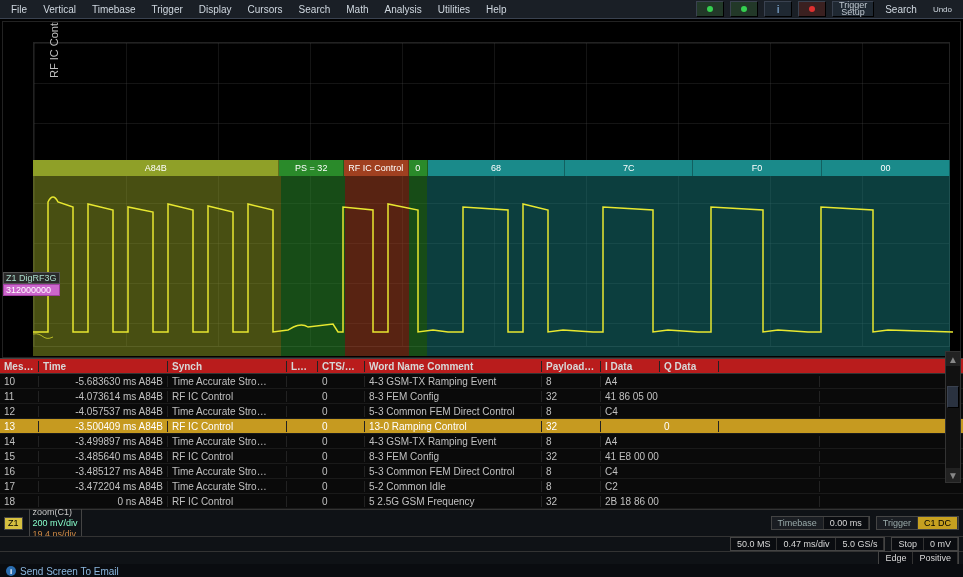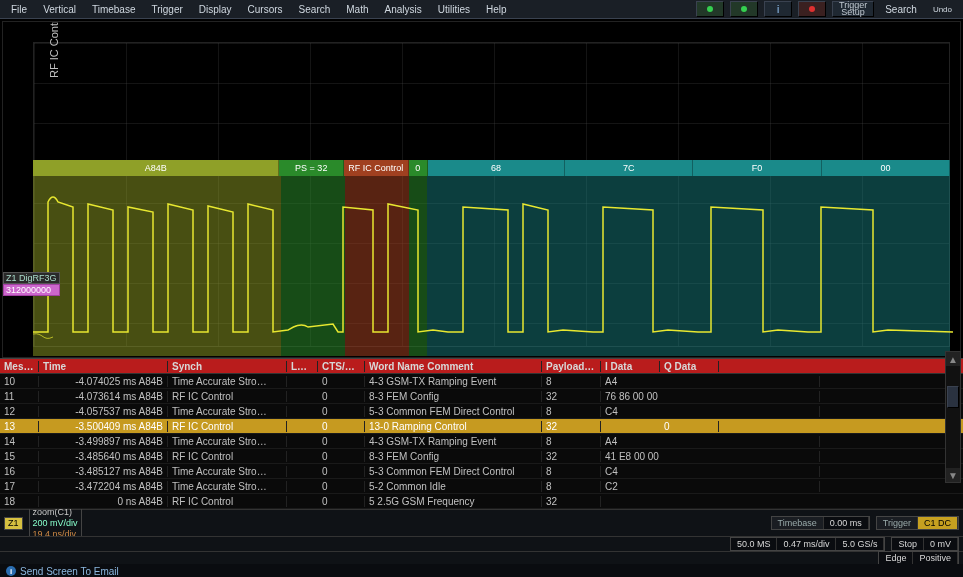--- a/index.html
+++ b/index.html
@@ -151,40 +151,40 @@
      <div class="cell c-cts">CTS/RTI</div>
      <div class="cell c-word">Word Name        Comment</div>
      <div class="cell c-comment">Payload…</div>
      <div class="cell c-idata">I Data</div>
      <div class="cell c-qdata">Q Data</div>
      <div class="cell c-scroll"></div>
    </div>
    <div id="tbody">
         <div class="trow">
           <div class="cell c-mess">10</div>
-          <div class="cell c-time" style="text-align:right">-4.074025 ms A84B</div>
+          <div class="cell c-time" style="text-align:right">-5.683630 ms A84B</div>
           <div class="cell c-synch">Time Accurate Stro…</div>
           <div class="cell c-lcts"></div>
           <div class="cell c-cts">0</div>
           <div class="cell c-word">4-3 GSM-TX Ramping Event</div>
           <div class="cell c-comment">8</div>
           <div class="cell c-payload">A4</div>
           <div class="cell c-idata"></div>
           <div class="cell c-qdata"></div>
           <div class="cell c-scroll"></div>
         </div>
         <div class="trow">
           <div class="cell c-mess">11</div>
           <div class="cell c-time" style="text-align:right">-4.073614 ms A84B</div>
           <div class="cell c-synch">RF IC Control</div>
           <div class="cell c-lcts"></div>
           <div class="cell c-cts">0</div>
           <div class="cell c-word">8-3 FEM Config</div>
           <div class="cell c-comment">32</div>
-          <div class="cell c-payload">76 86 00 00</div>
+          <div class="cell c-payload">41 86 05 00</div>
           <div class="cell c-idata"></div>
           <div class="cell c-qdata"></div>
           <div class="cell c-scroll"></div>
         </div>
         <div class="trow">
           <div class="cell c-mess">12</div>
           <div class="cell c-time" style="text-align:right">-4.057537 ms A84B</div>
           <div class="cell c-synch">Time Accurate Stro…</div>
           <div class="cell c-lcts"></div>
           <div class="cell c-cts">0</div>
@@ -260,20 +260,21 @@
           <div class="cell c-scroll"></div>
         </div>
         <div class="trow">
           <div class="cell c-mess">18</div>
           <div class="cell c-time" style="text-align:right">0 ns A84B</div>
           <div class="cell c-synch">RF IC Control</div>
           <div class="cell c-lcts"></div>
           <div class="cell c-cts">0</div>
           <div class="cell c-word">5 2.5G GSM Frequency</div>
           <div class="cell c-comment">32</div>
+          <div class="cell c-payload">2B 18 86 00</div>
           <div class="cell c-idata"></div>
           <div class="cell c-qdata"></div>
           <div class="cell c-scroll"></div>
         </div>
       </div>
    <div class="scrollbar">
      <div class="scrollbtn">▲</div>
      <div class="scrolltrack">
           <div class="scrollthumb"></div>
         </div>

